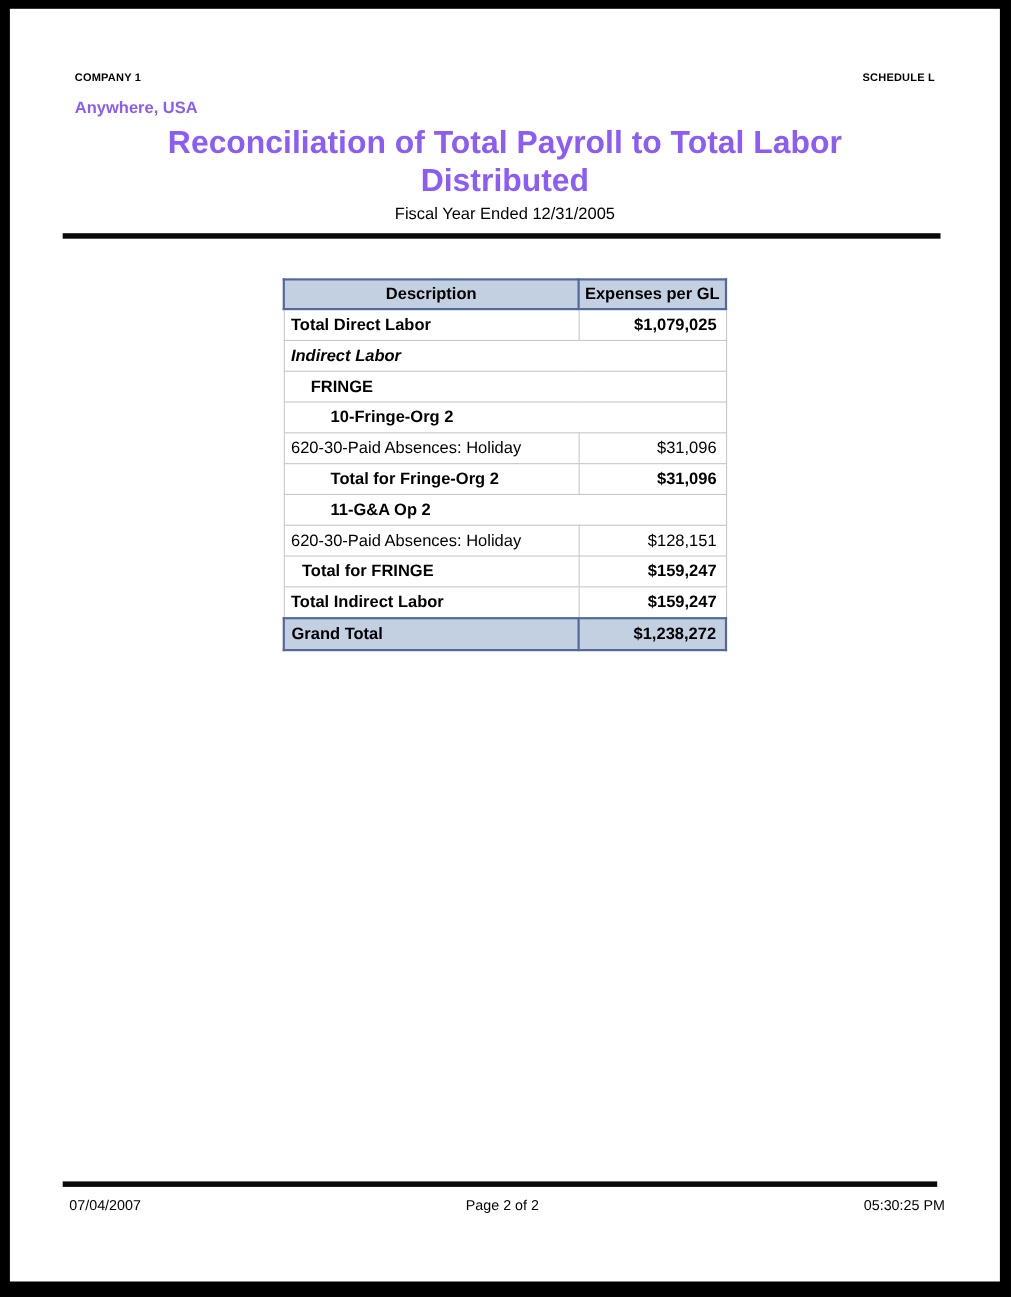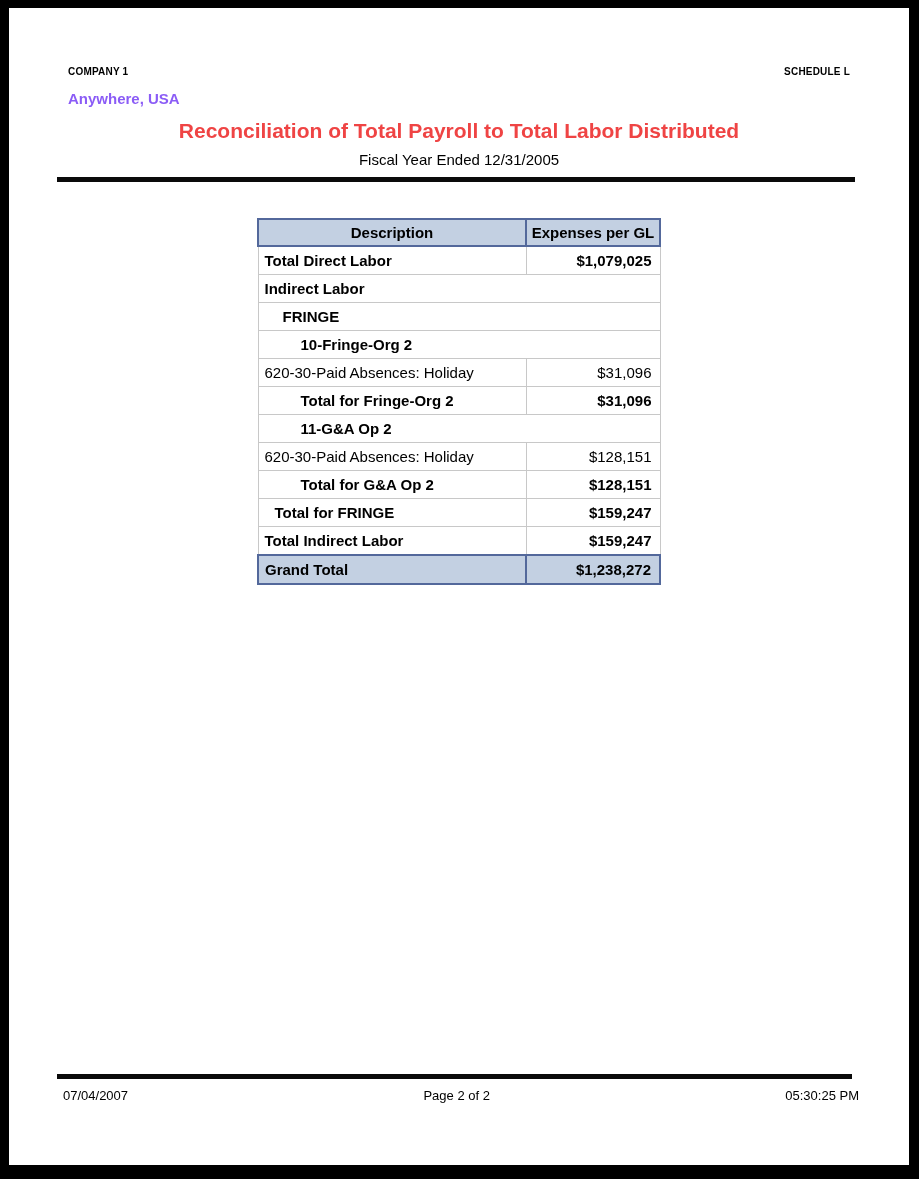--- a/index.html
+++ b/index.html
@@ -38,25 +38,25 @@
     letter-spacing: 0.2px;
   }
   .location {
     font-size: 15px;
     font-weight: bold;
     color: #8b5cf6;
     padding: 0 59px;
     margin-top: 13px;
   }
   .title {
-    font-size: 21px;
+    font-size: 29px;
     line-height: 35px;
     font-weight: bold;
     text-align: center;
-    color: #ef4444;
+    color: #8b5cf6;
     max-width: 720px;
     margin: 6px auto 0 auto;
   }
   .subtitle {
     font-size: 15px;
     text-align: center;
     color: #000;
     margin-top: 3px;
   }
   .thick-rule {
@@ -142,21 +142,21 @@
           <th>Description</th>
           <th>Expenses per GL</th>
         </tr>
       </thead>
       <tbody>
           <tr class="bold">
         <td class="desc" style="padding-left: 6px;">Total Direct Labor</td>
         <td class="amt">$1,079,025</td>
       </tr>
           <tr class="bold">
-        <td class="desc" colspan="2" style="padding-left: 6px;">Indirect Labor</td>
+        <td class="desc" colspan="2" style="padding-left: 6px; font-style: italic;">Indirect Labor</td>
 
       </tr>
           <tr class="bold">
         <td class="desc" colspan="2" style="padding-left: 24px;">FRINGE</td>
 
       </tr>
           <tr class="bold">
         <td class="desc" colspan="2" style="padding-left: 42px;">10-Fringe-Org 2</td>
 
       </tr>
@@ -167,24 +167,20 @@
           <tr class="bold">
         <td class="desc" style="padding-left: 42px;">Total for Fringe-Org 2</td>
         <td class="amt">$31,096</td>
       </tr>
           <tr class="bold">
         <td class="desc" colspan="2" style="padding-left: 42px;">11-G&amp;A Op 2</td>
 
       </tr>
           <tr>
         <td class="desc right" style="padding-left: 6px;">620-30-Paid Absences: Holiday</td>
-        <td class="amt">$128,151</td>
-      </tr>
-          <tr class="bold">
-        <td class="desc" style="padding-left: 42px;">Total for G&amp;A Op 2</td>
         <td class="amt">$128,151</td>
       </tr>
           <tr class="bold">
         <td class="desc" style="padding-left: 16px;">Total for FRINGE</td>
         <td class="amt">$159,247</td>
       </tr>
           <tr class="bold">
         <td class="desc" style="padding-left: 6px;">Total Indirect Labor</td>
         <td class="amt">$159,247</td>
       </tr>

